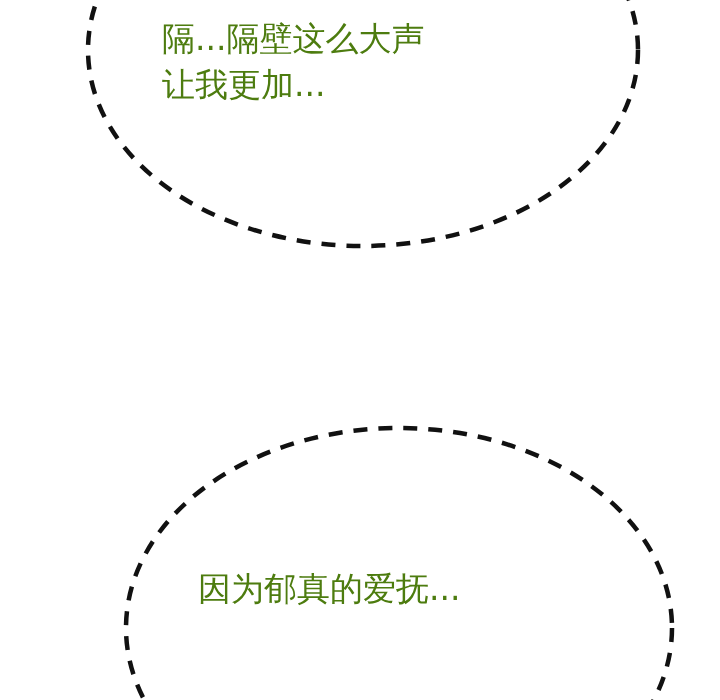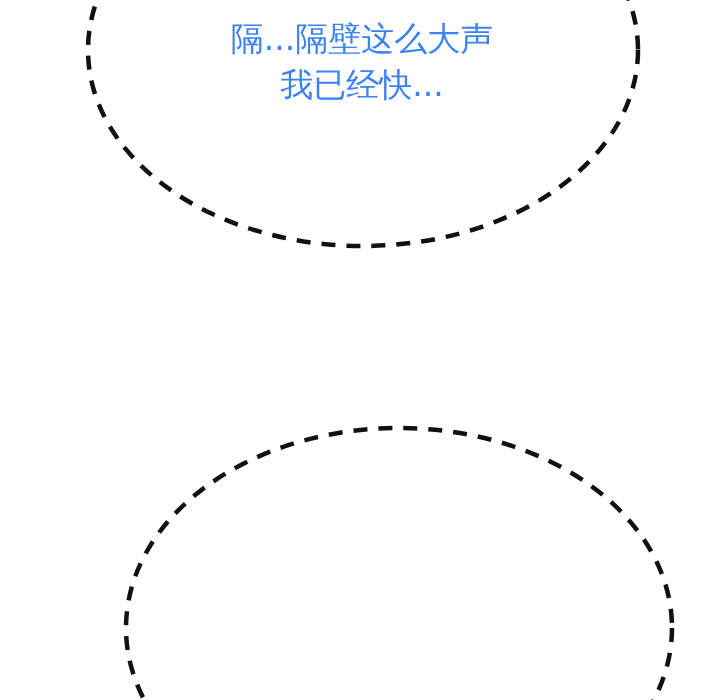--- a/index.html
+++ b/index.html
@@ -1,34 +1,35 @@
 <!DOCTYPE html>
 <html><head>
   <meta charset="utf-8">
   <style>
     html, body { margin: 0; padding: 0; background: #ffffff; }
     body { width: 720px; height: 700px; position: relative; overflow: hidden;
            font-family: "DejaVu Sans", "Liberation Sans", sans-serif; }
     .panel { position: absolute; left: 0; top: 0; width: 720px; height: 700px; background: #ffffff; }
     svg.bubbles { position: absolute; left: 0; top: 0; width: 720px; height: 700px; }
-    .bubble-text { position: absolute; text-align: center; color: #3b82f6;
+    .bubble-text { position: absolute; color: #4d7c0f;
                    font-size: 33px; line-height: 46px; letter-spacing: 0px; white-space: nowrap; }
     .bubble-text div { display: block; }
     #t1 { left: 162px; width: 400px; top: 16px; }
     #t2 { left: 198px; width: 400px; top: 566px; }
   </style>
 </head>
 <body>
 
 <div class="panel">
   <svg class="bubbles" viewBox="0 0 720 700">
     <ellipse cx="363" cy="50" rx="275" ry="196" fill="none" stroke="#111111" stroke-width="4.5" stroke-dasharray="14 11"></ellipse>
     <ellipse cx="399" cy="628" rx="273" ry="200" fill="none" stroke="#111111" stroke-width="4.5" stroke-dasharray="14 11"></ellipse>
   </svg>
 
   <div id="t1" class="bubble-text">
     <div>隔...隔壁这么大声</div>
-    <div>我已经快...</div>
+    <div>让我更加...</div>
   </div>
 
   <div id="t2" class="bubble-text">
+    <div>因为郁真的爱抚...</div>
   </div>
 </div>
 
 </body></html>

